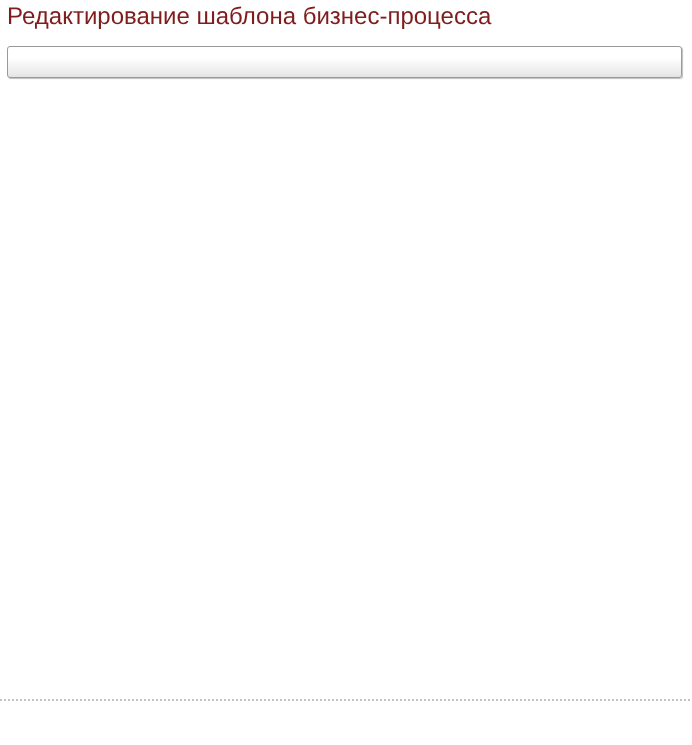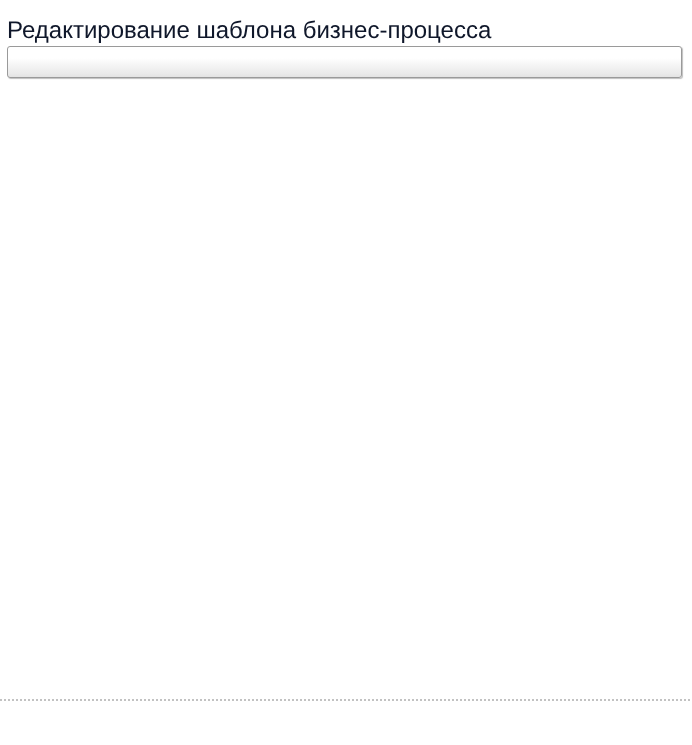--- a/index.html
+++ b/index.html
@@ -1,21 +1,21 @@
 <!DOCTYPE html>
 <html><head>
 <meta charset="utf-8">
 <title>bp</title>
 <style>
   html,body{margin:0;padding:0;}
   body{width:692px;height:745px;background:#fff;font-family:"Liberation Sans",sans-serif;
        overflow:hidden;position:relative;-webkit-font-smoothing:antialiased;text-rendering:geometricPrecision;}
 
   
-  #title{position:absolute;left:7px;top:16px;font-size:24px;line-height:30px;color:#0f172a;white-space:nowrap;}
+  #title{position:absolute;left:7px;top:2px;font-size:24px;line-height:30px;color:#7f1d1d;white-space:nowrap;}
 
   
   #toolbar{position:absolute;left:7px;top:46px;width:675px;height:32px;box-sizing:border-box;
     border:1px solid #9a9a9a;border-radius:3px;
     background:linear-gradient(to bottom,#ffffff 0%,#ffffff 38%,#f7f7f7 55%,#eaeaea 88%,#e3e3e3 100%);
     box-shadow:1px 1px 1px rgba(110,110,110,.45);
     overflow:hidden;}
 
   
   #canvas{position:absolute;left:0;top:0;width:470px;height:710px;overflow:hidden;}

